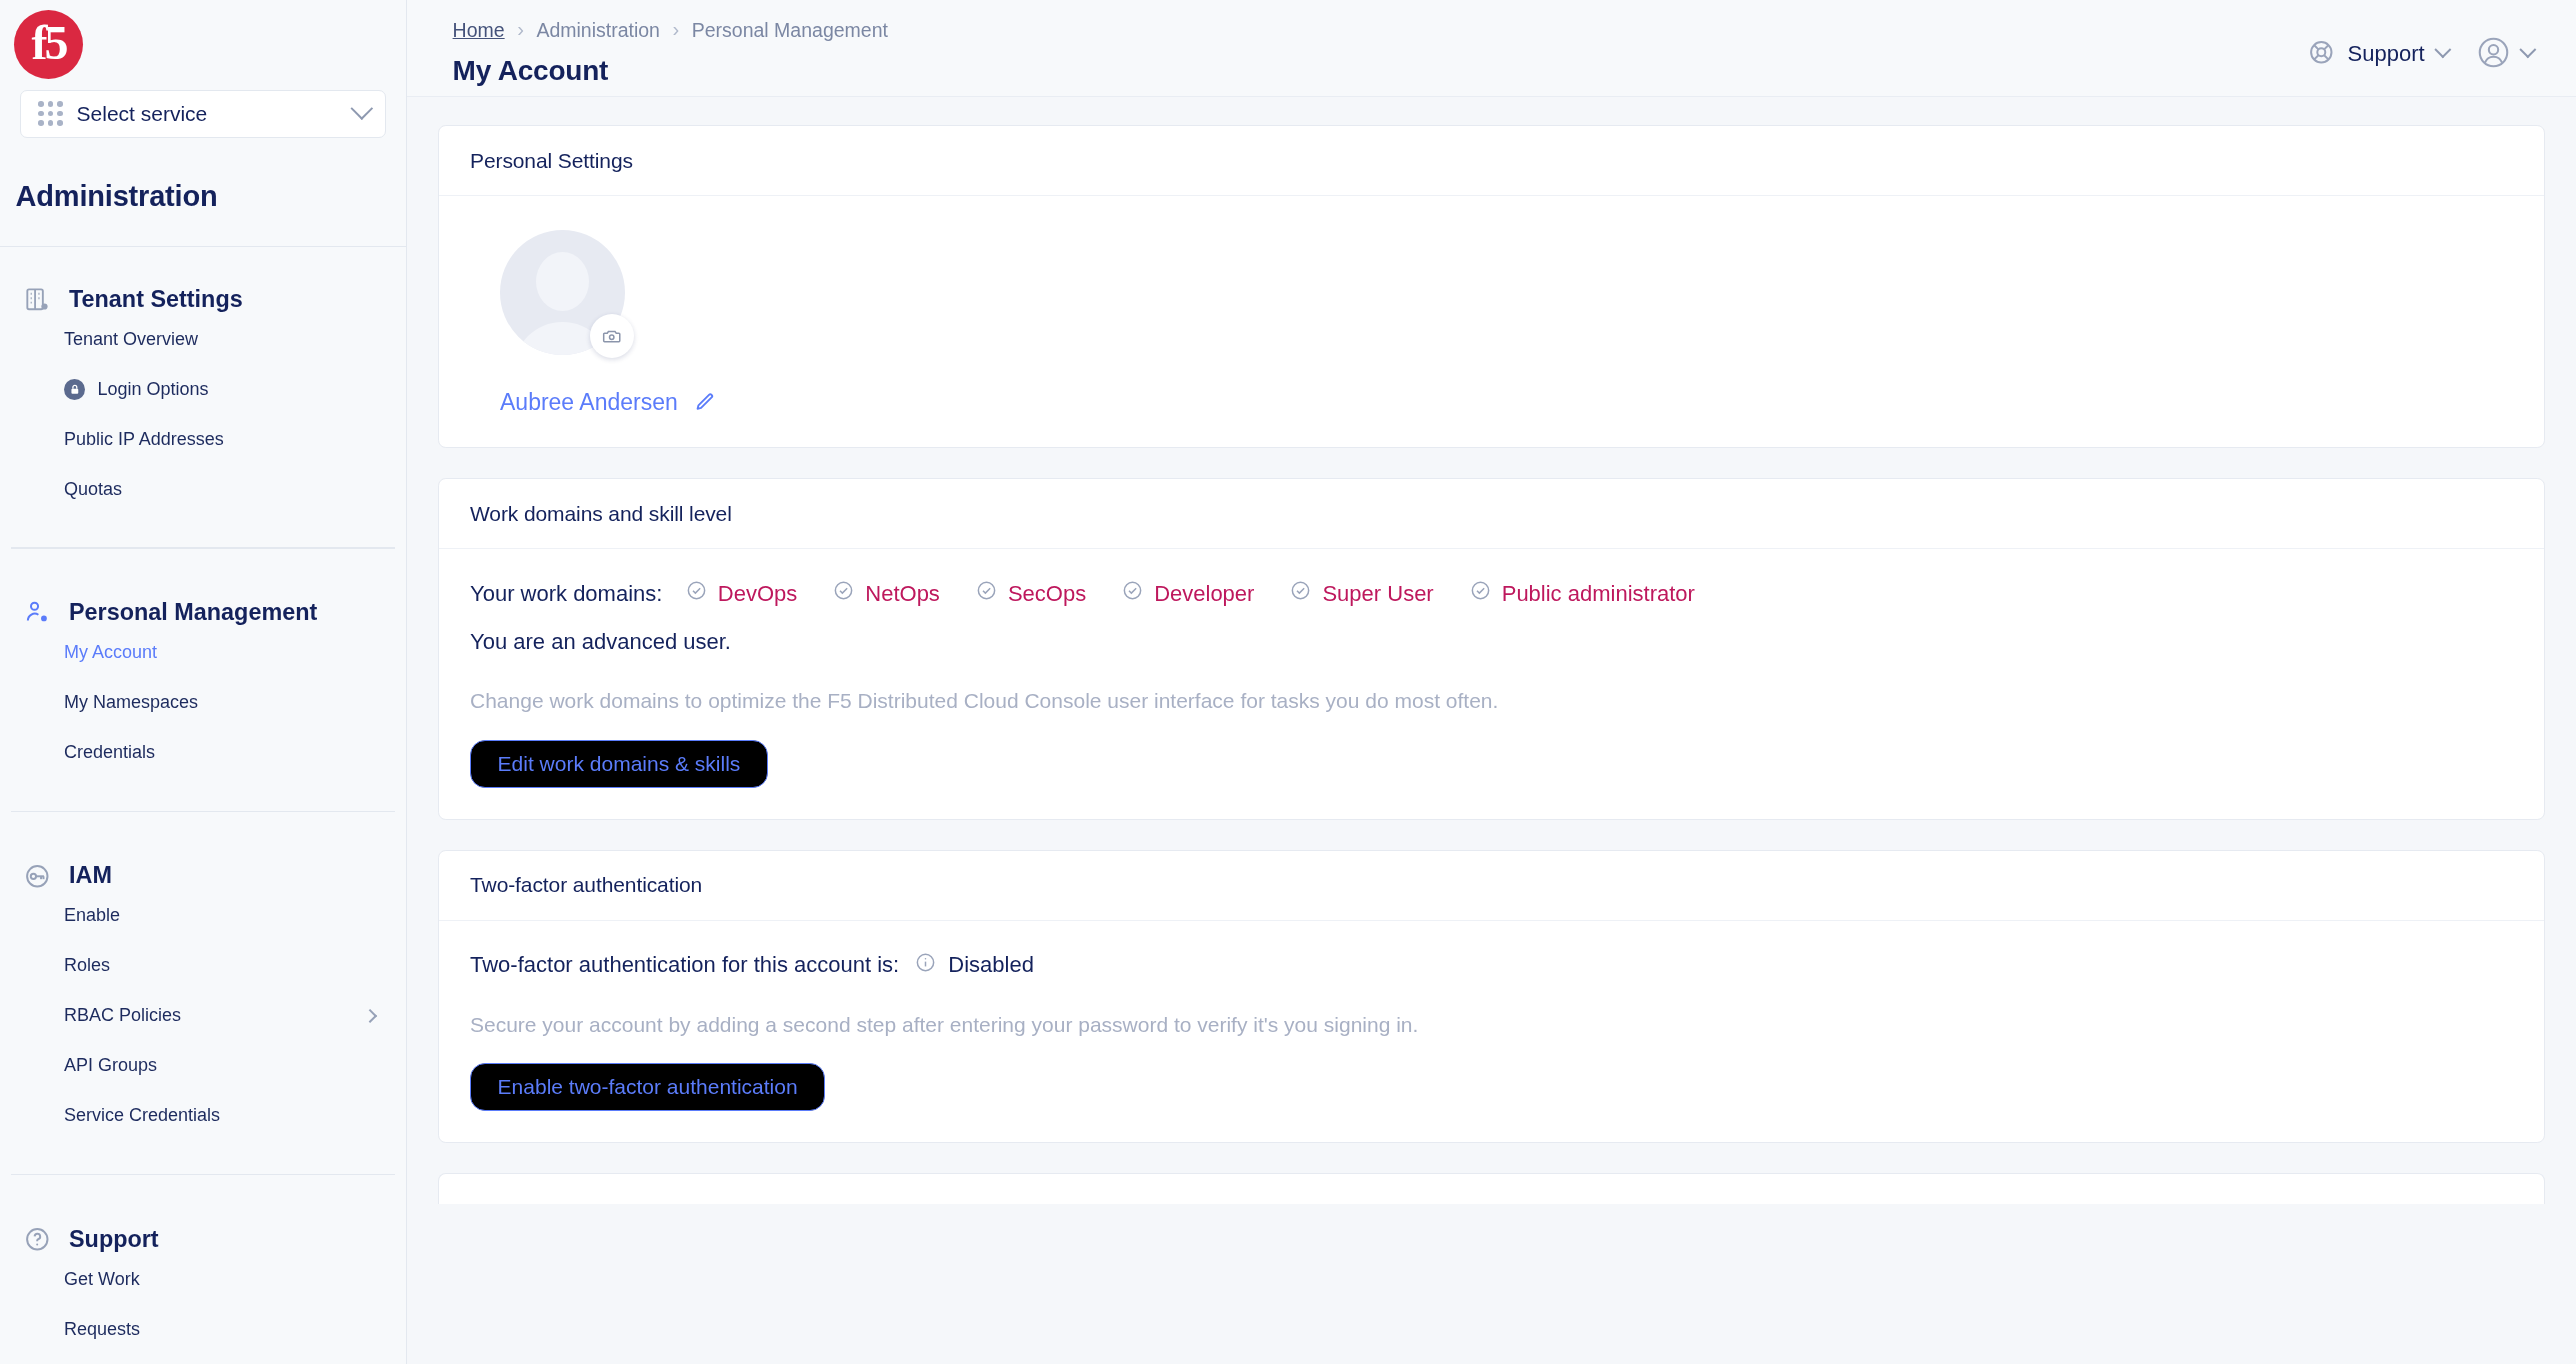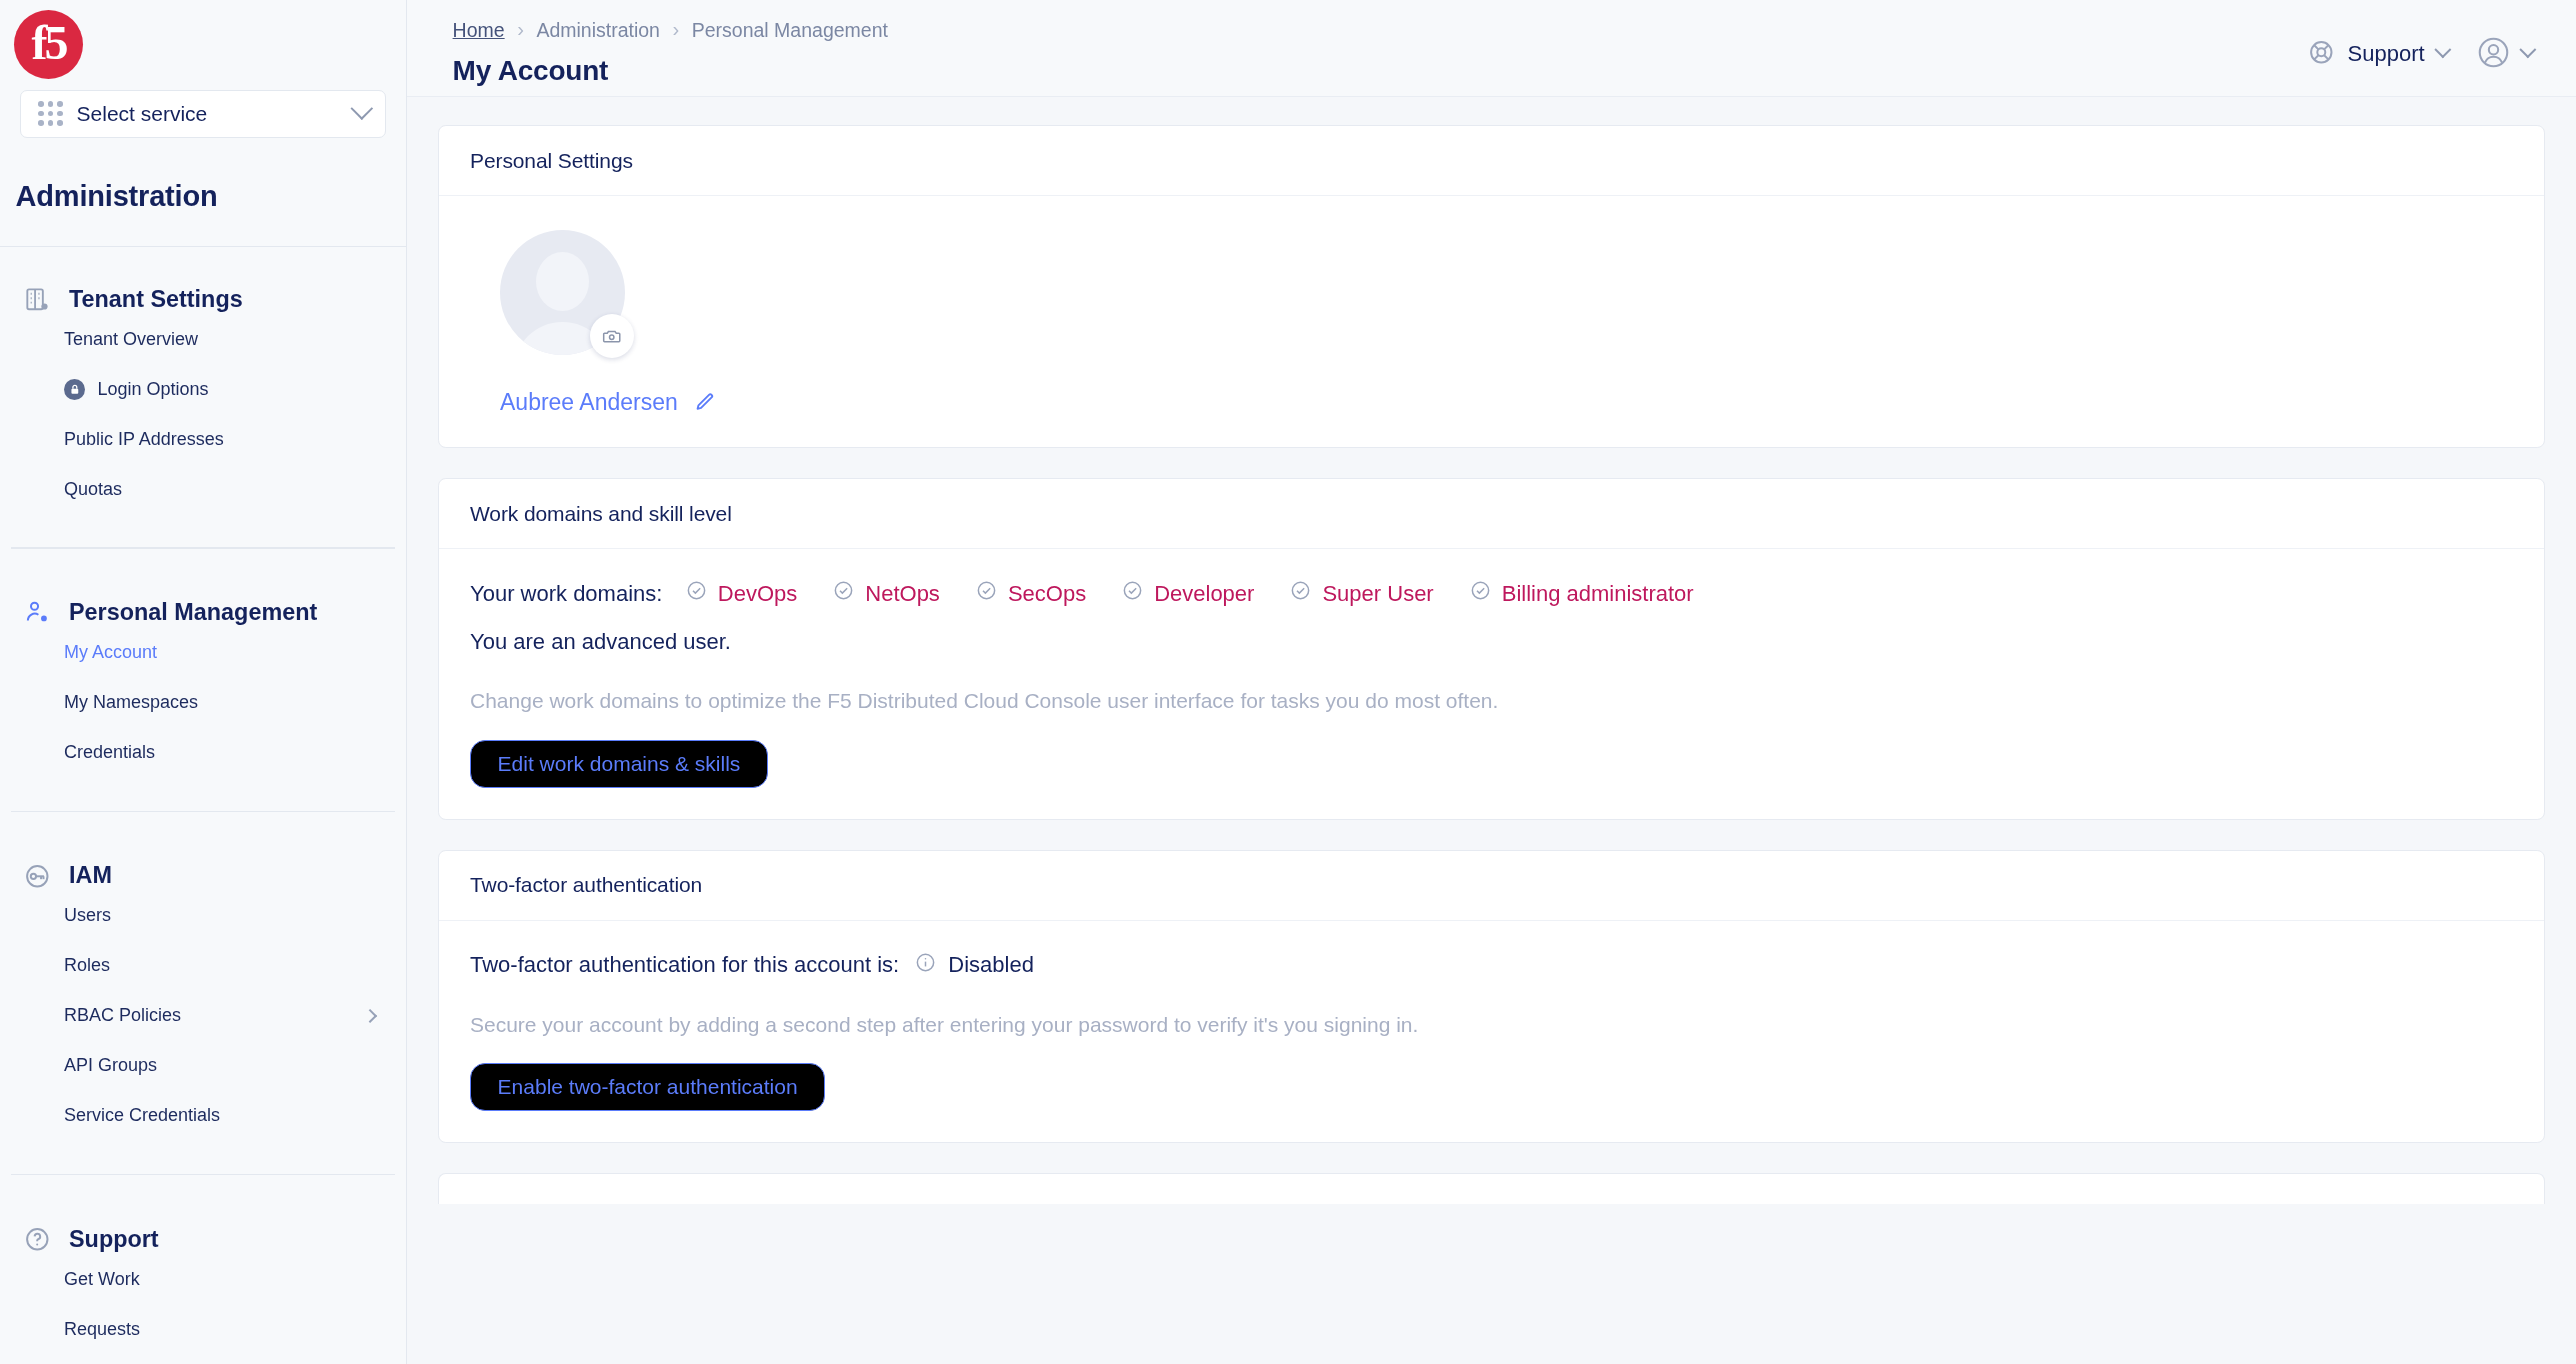--- a/index.html
+++ b/index.html
@@ -474,21 +474,21 @@
             <circle cx="12" cy="12" r="9.2"></circle>
             <circle cx="8.5" cy="12" r="2.4"></circle>
             <line x1="10.9" y1="12" x2="18" y2="12"></line>
             <line x1="15.4" y1="12" x2="15.4" y2="14.6"></line>
             <line x1="17.6" y1="12" x2="17.6" y2="14.6"></line>
           </svg>
         </span>
         <span class="gtext">IAM</span>
       </div>
       <div class="sb-item">
-        <span class="lbl">Users</span>
+        <span class="lbl">Enable</span>
       </div>
       <div class="sb-item">
         <span class="lbl">Roles</span>
       </div>
       <div class="sb-item">
         <span class="lbl">RBAC Policies</span>
         <span class="chev-rt"></span>
       </div>
       <div class="sb-item">
         <span class="lbl">API Groups</span>
@@ -651,21 +651,21 @@
               <span class="wd-name">Super User</span>
             </span>
 
             <span class="wd-chip">
               <span>
                 <svg width="21" height="21" viewBox="0 0 24 24" fill="none" stroke="#9aa4ba" stroke-width="1.7">
                     <circle cx="12" cy="12" r="9.3"></circle>
                     <path d="M8 12.3l2.7 2.7L16.2 9.4"></path>
                   </svg>
               </span>
-              <span class="wd-name">Billing administrator</span>
+              <span class="wd-name">Public administrator</span>
             </span>
           </div>
 
           <div class="skill-line">You are an advanced user.</div>
           <div class="hint-line">Change work domains to optimize the F5 Distributed Cloud Console user interface for tasks you do most often.</div>
           <button class="btn-outline">Edit work domains &amp; skills</button>
         </div>
       </div>
 
       <div class="card">

